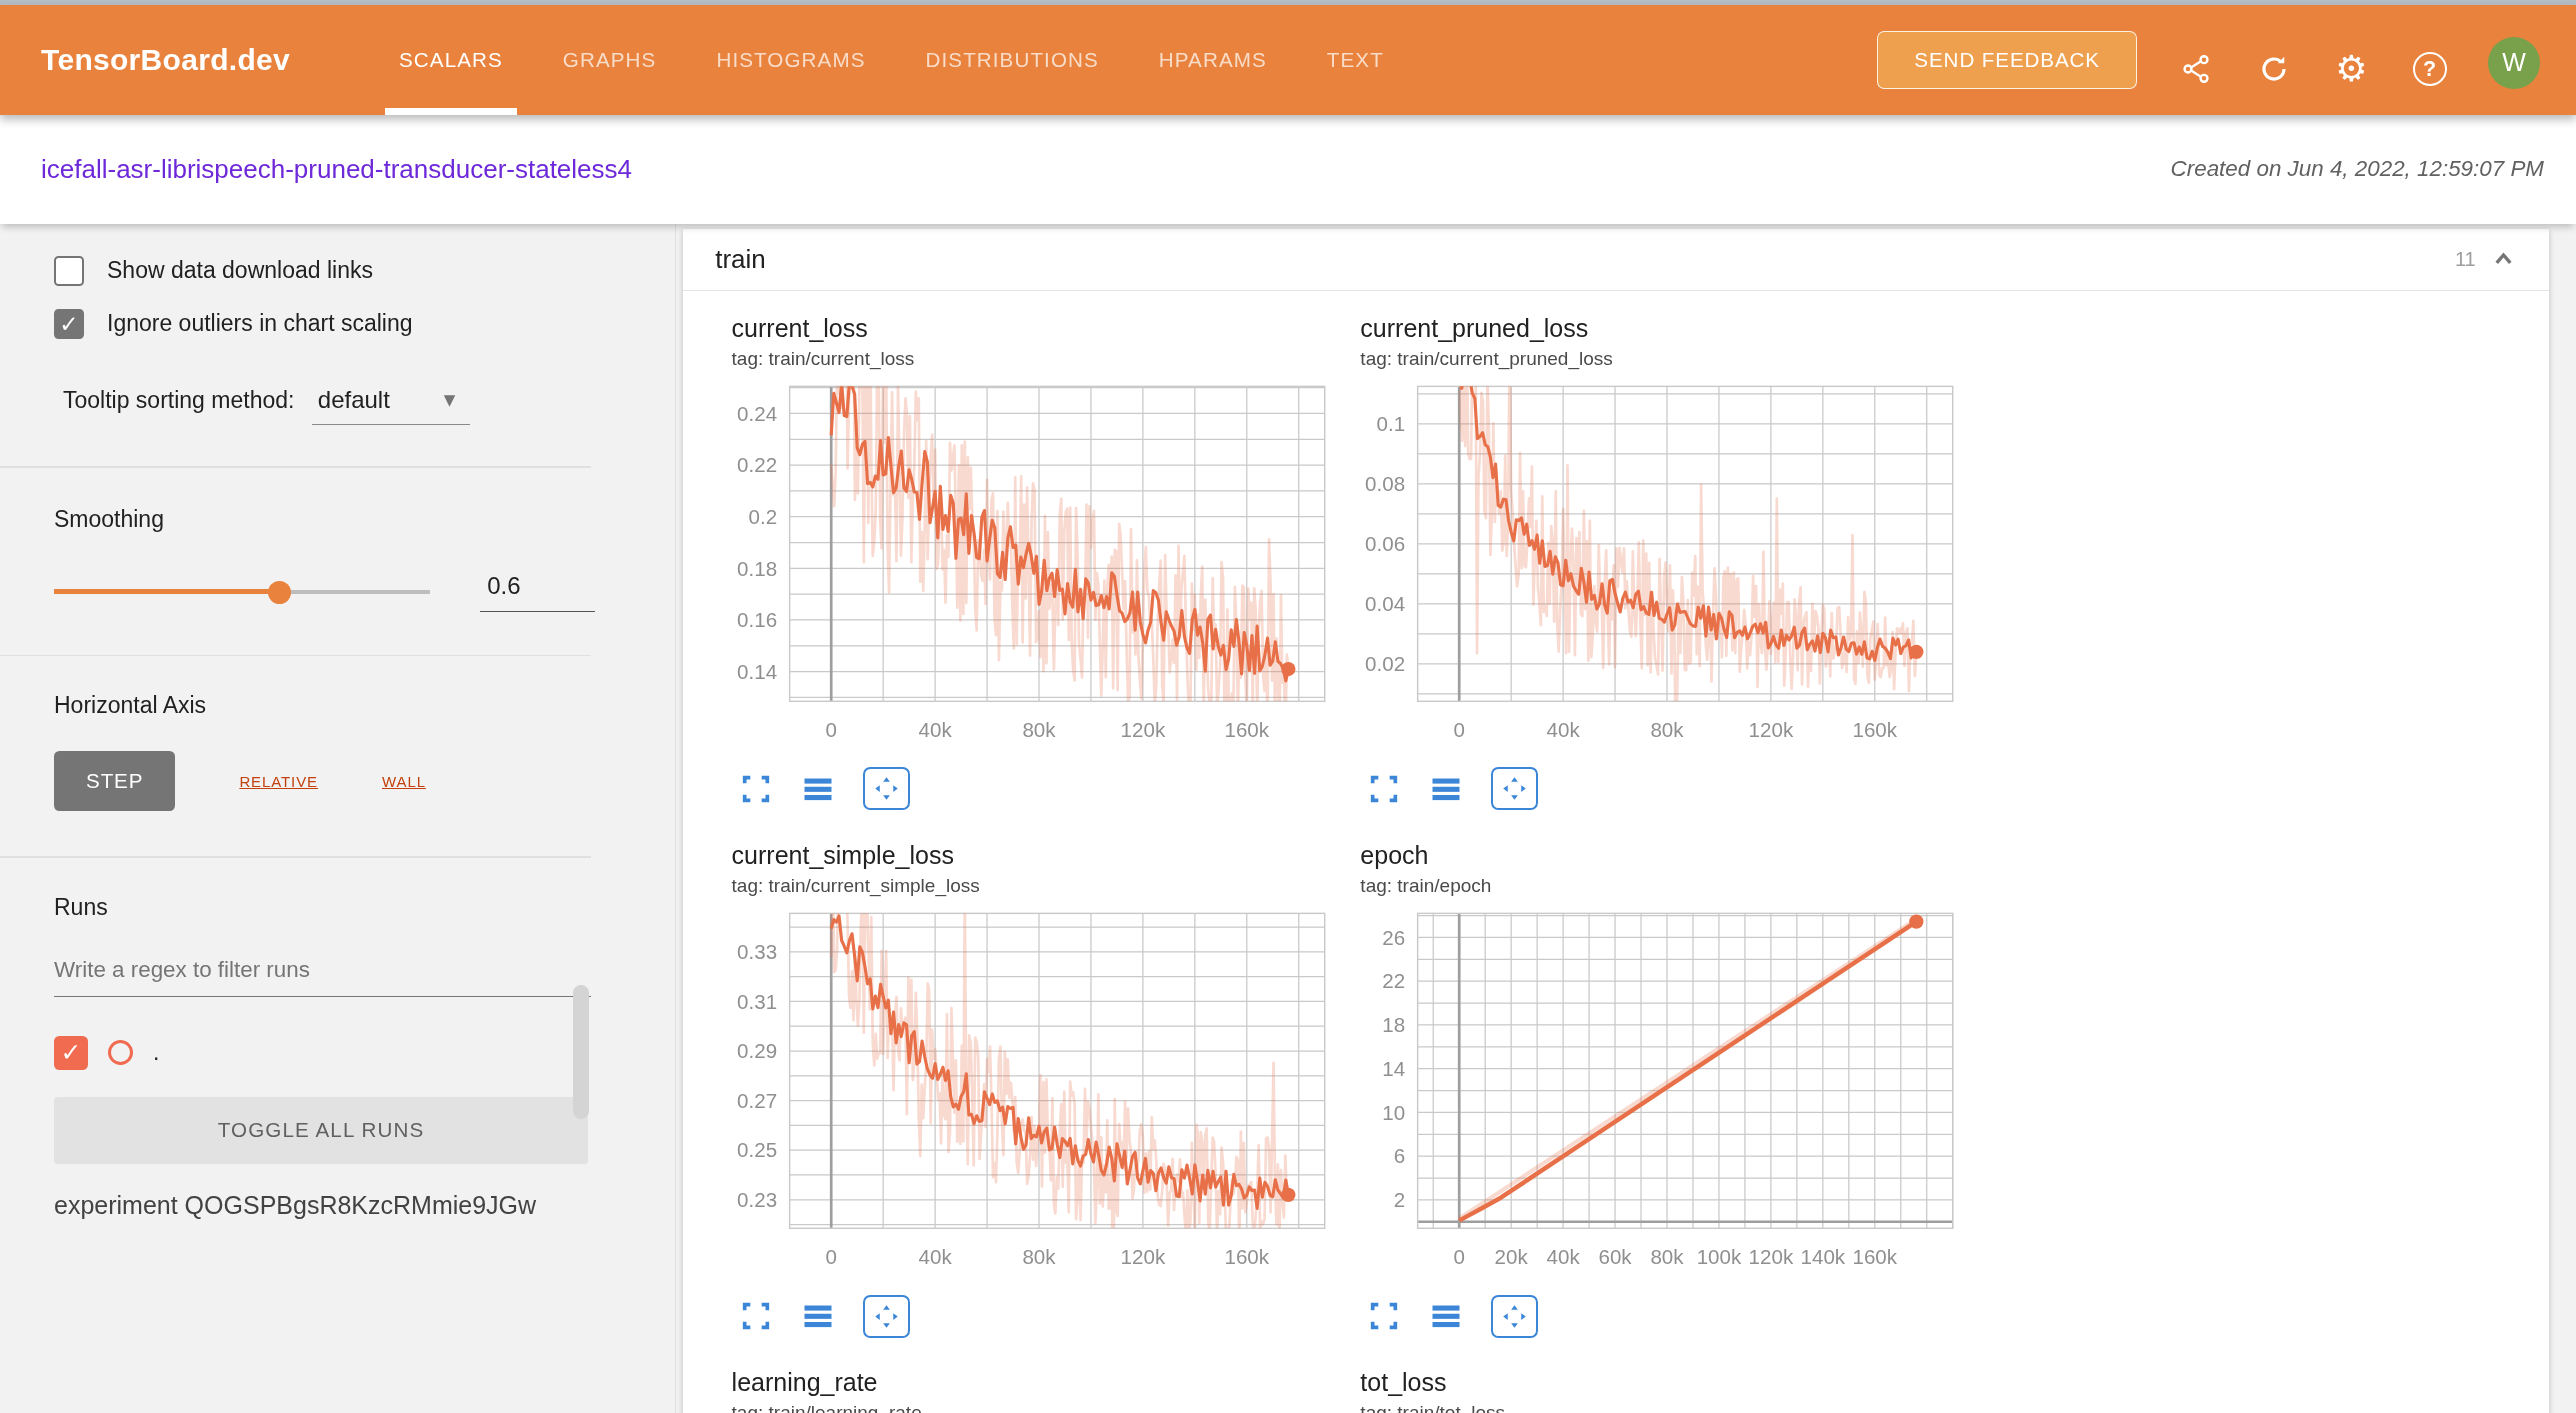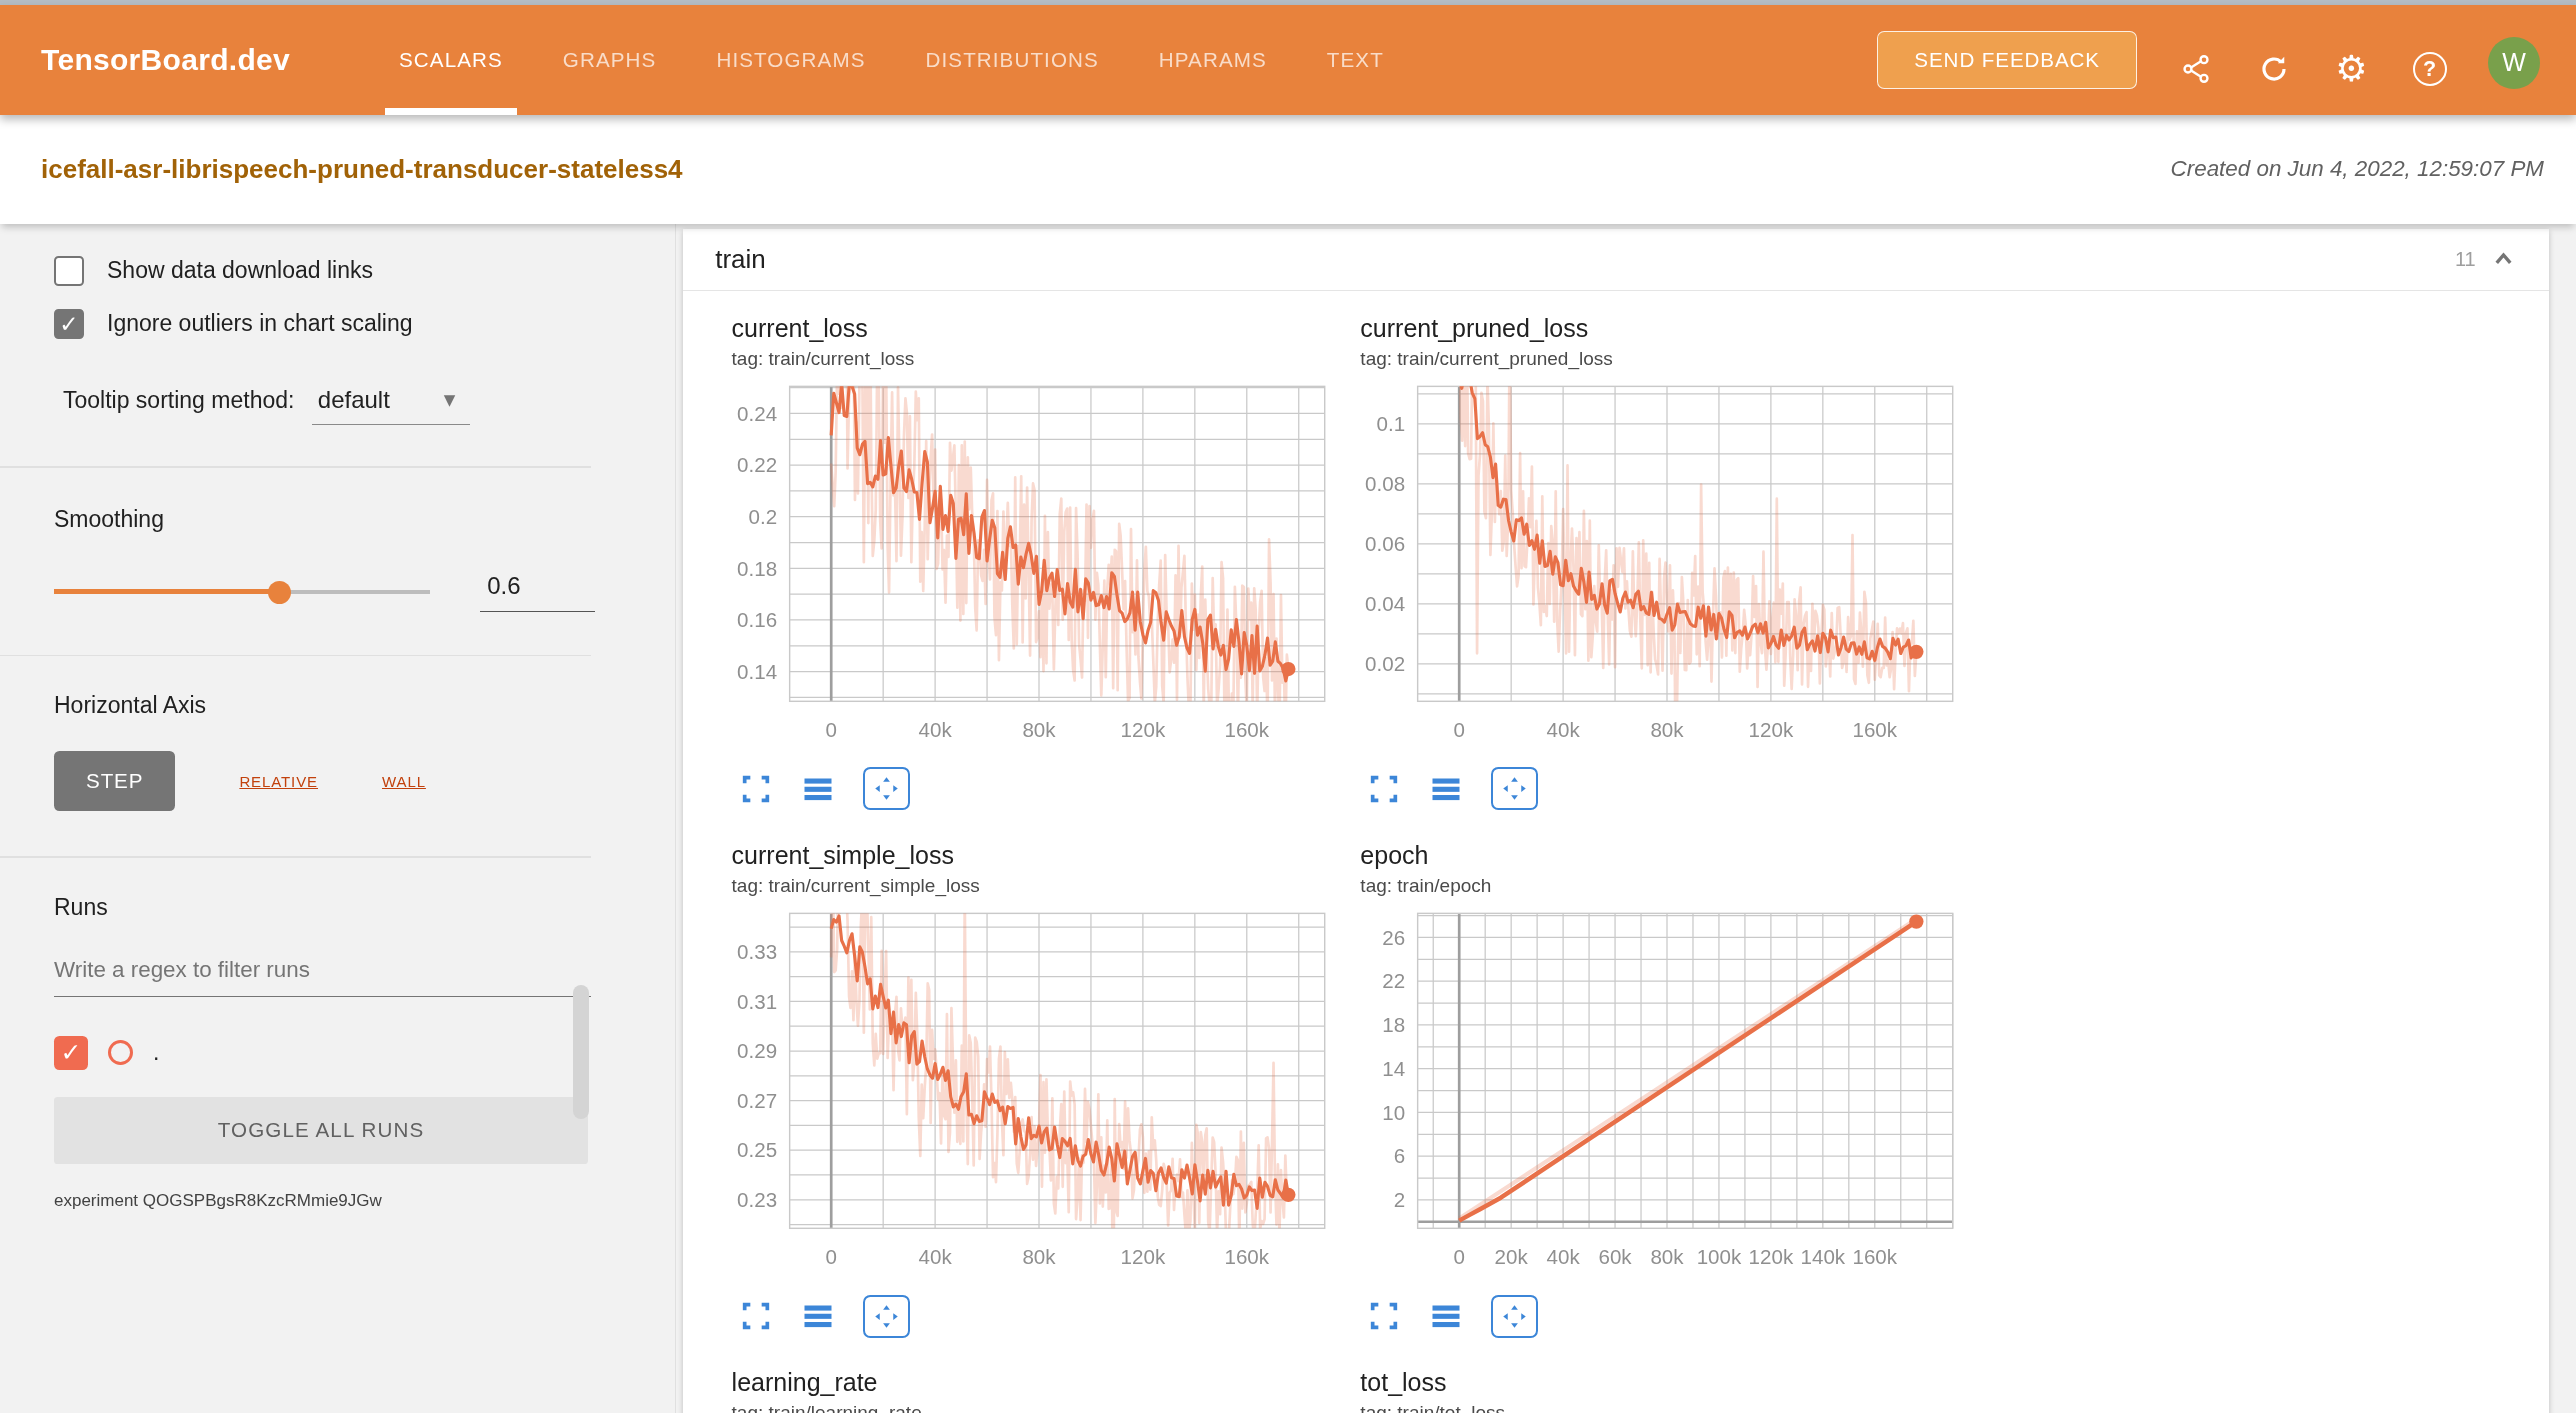--- a/index.html
+++ b/index.html
@@ -31,21 +31,21 @@
   .help-circle { width:34px; height:34px; border:2.7px solid #fff; border-radius:50%;
     display:flex; align-items:center; justify-content:center; color:#fff;
     font-size:21.5px; font-weight:bold; }
   .avatar { width:52px; height:52px; border-radius:50%; background:#79a04b; color:#fff;
     font-size:25px; display:flex; align-items:center; justify-content:center; cursor:pointer; }
 
   
   .header-row { height:109px; background:#fff; display:flex; align-items:center;
     padding:0 32px 0 41px; position:relative; z-index:20;
     box-shadow:0 4.5px 7.2px -1.8px rgba(0,0,0,.22); }
-  .exp-title { font-size:26px; font-weight:bold; color:#a16207; }
+  .exp-title { font-size:26px; font-weight:normal; color:#6d28d9; }
   .created { margin-left:auto; font-size:22.4px; font-style:italic; color:#616161; }
 
   
   .content { display:flex; height:1189px; }
   .sidebar { width:676px; flex:none; position:relative; border-right:1.8px solid #e0e0e0;
     padding-top:32px; }
   .side-divider { height:1.8px; background:#e0e0e0; width:591px; }
   .check-row { display:flex; align-items:center; padding:0 0 0 54px; margin-bottom:23px; }
   .cbox { width:30px; height:30px; border:2.7px solid #757575; border-radius:4.5px; flex:none;
     background:#fff; display:flex; align-items:center; justify-content:center; cursor:pointer; }
@@ -79,21 +79,21 @@
   .run-row { display:flex; align-items:center; padding-left:54px; margin-top:39px; }
   .run-cbox { width:34px; height:34px; background:#f06b50; border-radius:5.4px; flex:none;
     display:flex; align-items:center; justify-content:center; cursor:pointer; }
   .run-cbox .mark { color:#fff; font-size:25px; font-family:"DejaVu Sans",sans-serif; }
   .run-swatch { width:25px; height:25px; border:3.6px solid #f06b50; border-radius:50%;
     margin-left:20px; }
   .run-name { font-size:23px; color:#212121; margin-left:20px; }
   .toggle-runs-btn { display:block; margin:27px 0 0 54px; width:534px; padding:21.5px 0;
     background:#e2e2e2; border:none; border-radius:3.6px; color:#616161; font-size:20.6px;
     letter-spacing:1.1px; cursor:pointer; font-family:"Liberation Sans",sans-serif; }
-  .experiment-label { font-size:17px; color:#424242; padding-left:54px; margin-top:27px; }
+  .experiment-label { font-size:25px; color:#424242; padding-left:54px; margin-top:27px; }
   .side-scroll-thumb { position:absolute; left:573px; top:761px; width:16px; height:134px;
     background:#d4d4d4; border-radius:8px; }
 
   
   .main { flex:1; padding:5.4px 27px 0 7.2px; min-width:0; }
   .card { background:#fff; box-shadow:0 1.8px 5.4px rgba(0,0,0,.22); min-height:1254px; }
   .card-header { height:62px; display:flex; align-items:center; padding:0 32px;
     border-bottom:1.8px solid #e5e5e5; cursor:pointer; }
   .card-title { font-size:26px; color:#212121; }
   .card-count { margin-left:auto; font-size:20px; color:#9e9e9e; }

